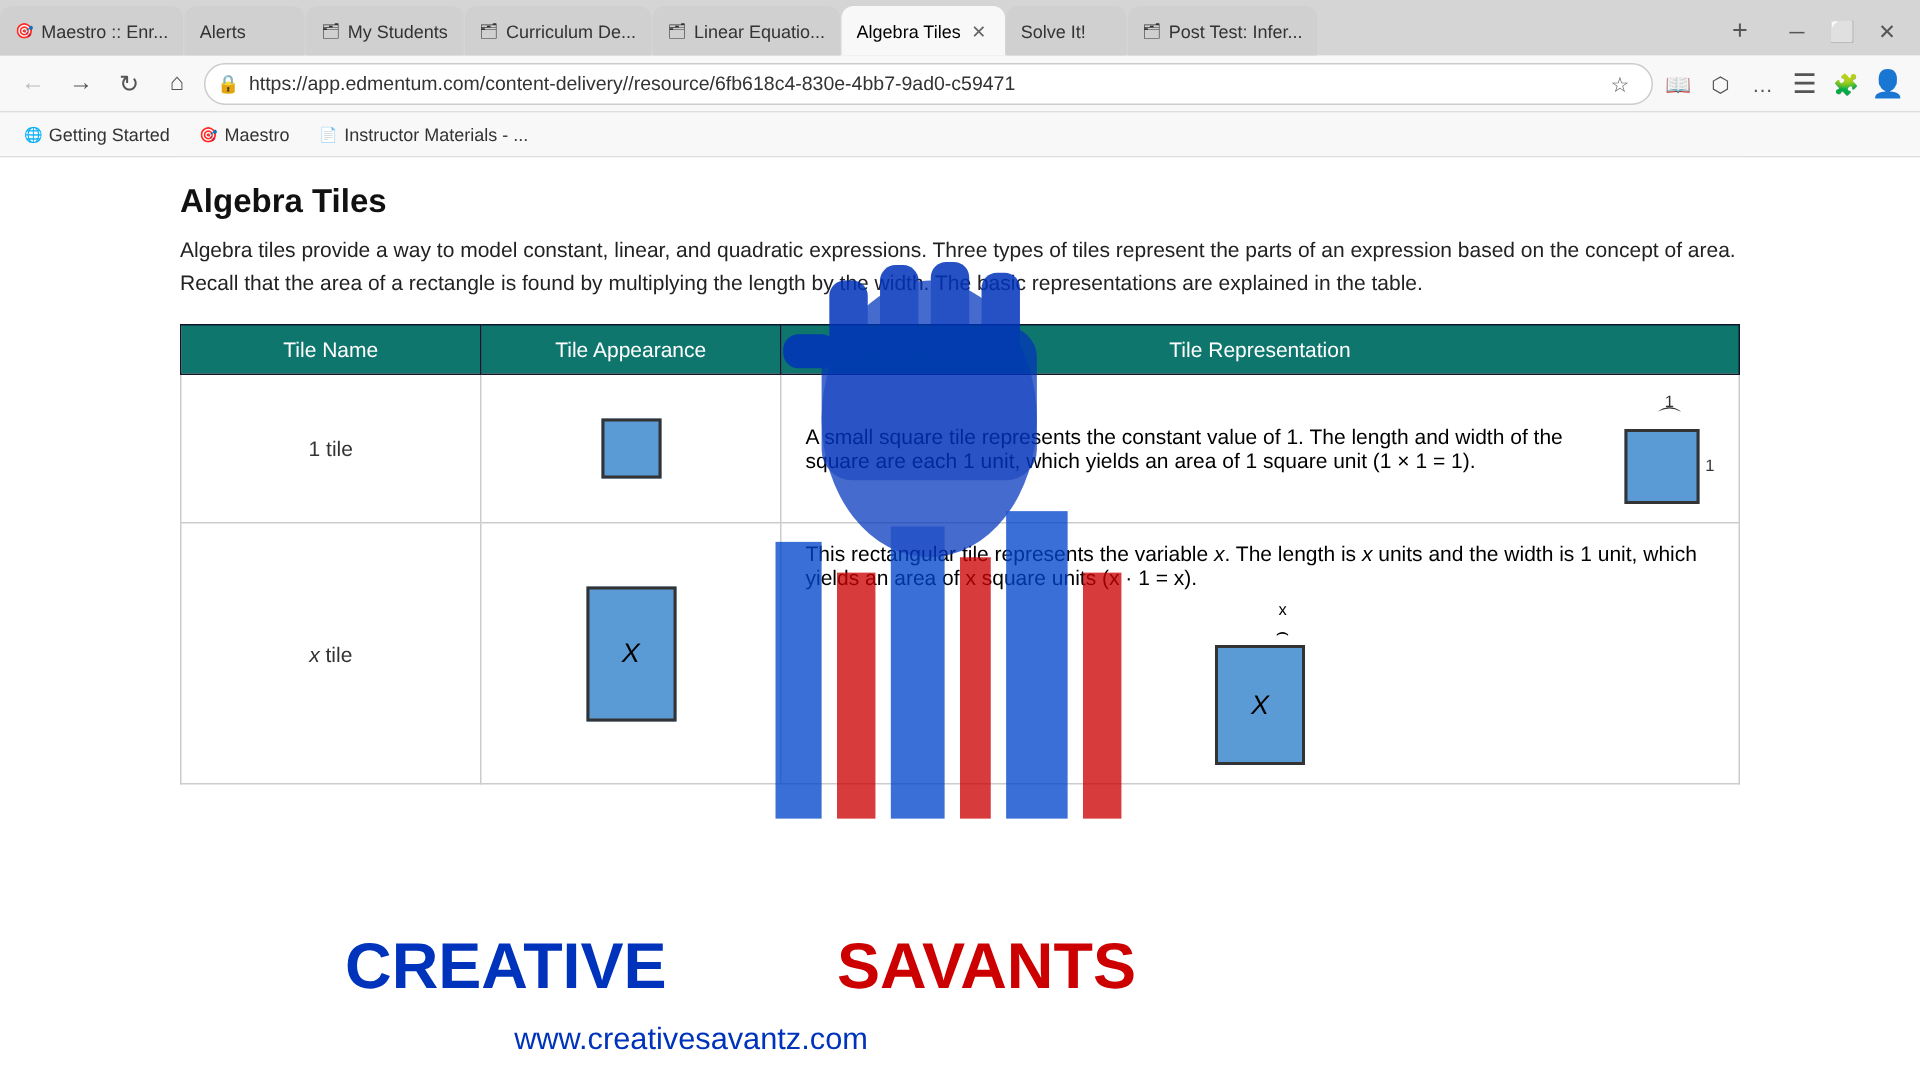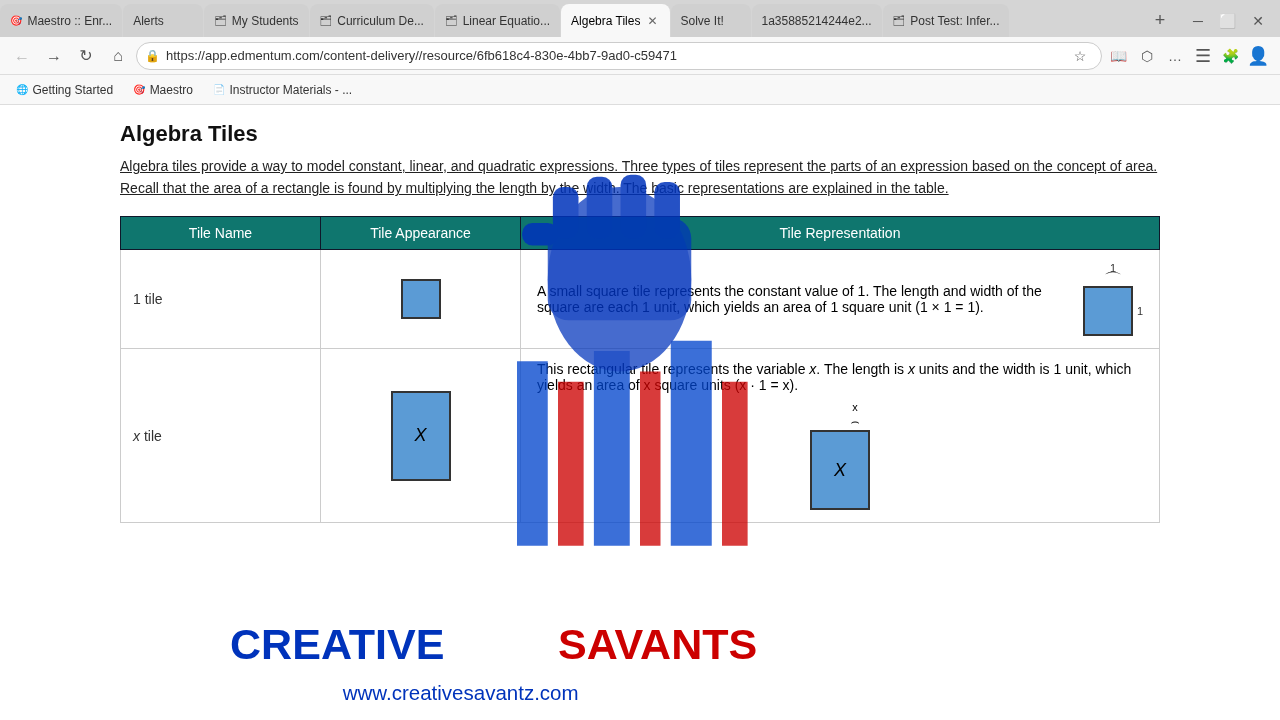--- a/index.html
+++ b/index.html
@@ -206,21 +206,20 @@
       font-weight: bold;
       color: #111;
       margin-bottom: 8px;
     }
 
     .intro-text {
       font-size: 14px;
       color: #222;
       line-height: 1.6;
       margin-bottom: 16px;
-      text-decoration: underline;
     }
 
     
     .tiles-table {
       width: 100%;
       border-collapse: collapse;
       font-size: 14px;
     }
     .tiles-table th {
       background: #0f766e;
@@ -229,21 +228,21 @@
       padding: 8px 12px;
       border: 1px solid #0f172a;
       font-weight: normal;
     }
     .tiles-table td {
       border: 1px solid #ccc;
       padding: 12px;
       vertical-align: top;
     }
     .tiles-table td.tile-name {
-      text-align: left;
+      text-align: center;
       vertical-align: middle;
       font-size: 14px;
       color: #333;
       width: 200px;
     }
     .tiles-table td.tile-appearance {
       text-align: center;
       vertical-align: middle;
       width: 200px;
     }
@@ -324,23 +323,20 @@
     <div class="tab">
       <span class="tab-favicon">🗂</span>
       <span class="tab-label">Linear Equatio...</span>
     </div>
     <div class="tab active">
       <span class="tab-label">Algebra Tiles</span>
       <span class="tab-close">✕</span>
     </div>
     <div class="tab">
       <span class="tab-label">Solve It!</span>
-    </div>
-    <div class="tab">
-      <span class="tab-label">1a35885214244e2...</span>
     </div>
     <div class="tab">
       <span class="tab-favicon">🗂</span>
       <span class="tab-label">Post Test: Infer...</span>
     </div>
     <div class="tab-spacer"></div>
     <button class="new-tab-btn">+</button>
     <div class="window-controls">
       <div class="win-btn">─</div>
       <div class="win-btn">⬜</div>

